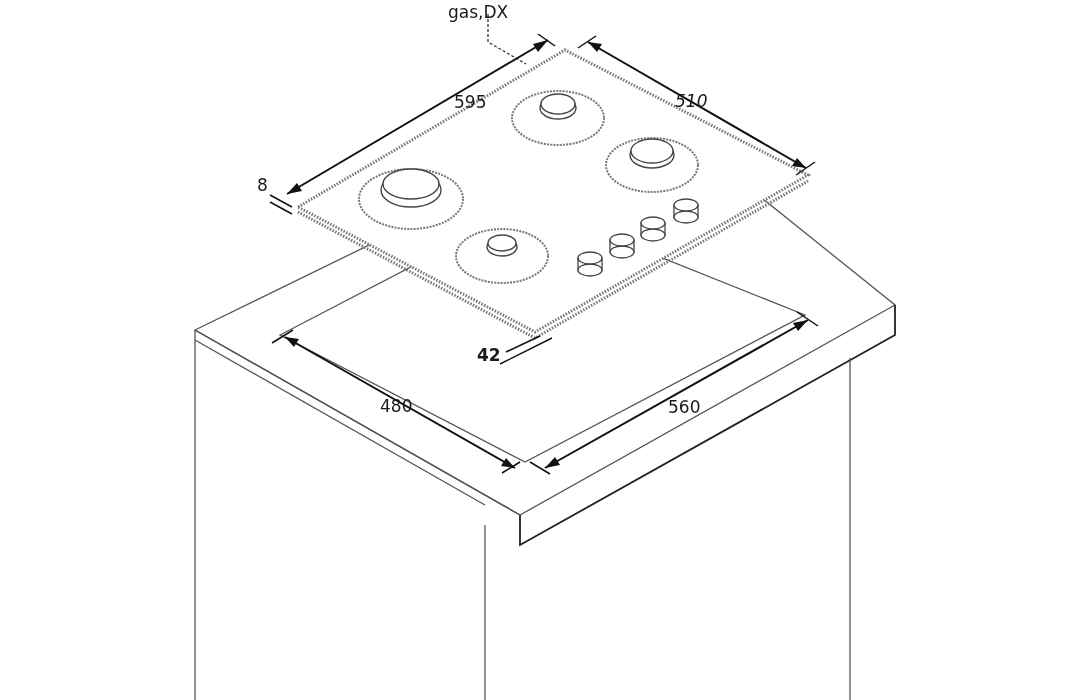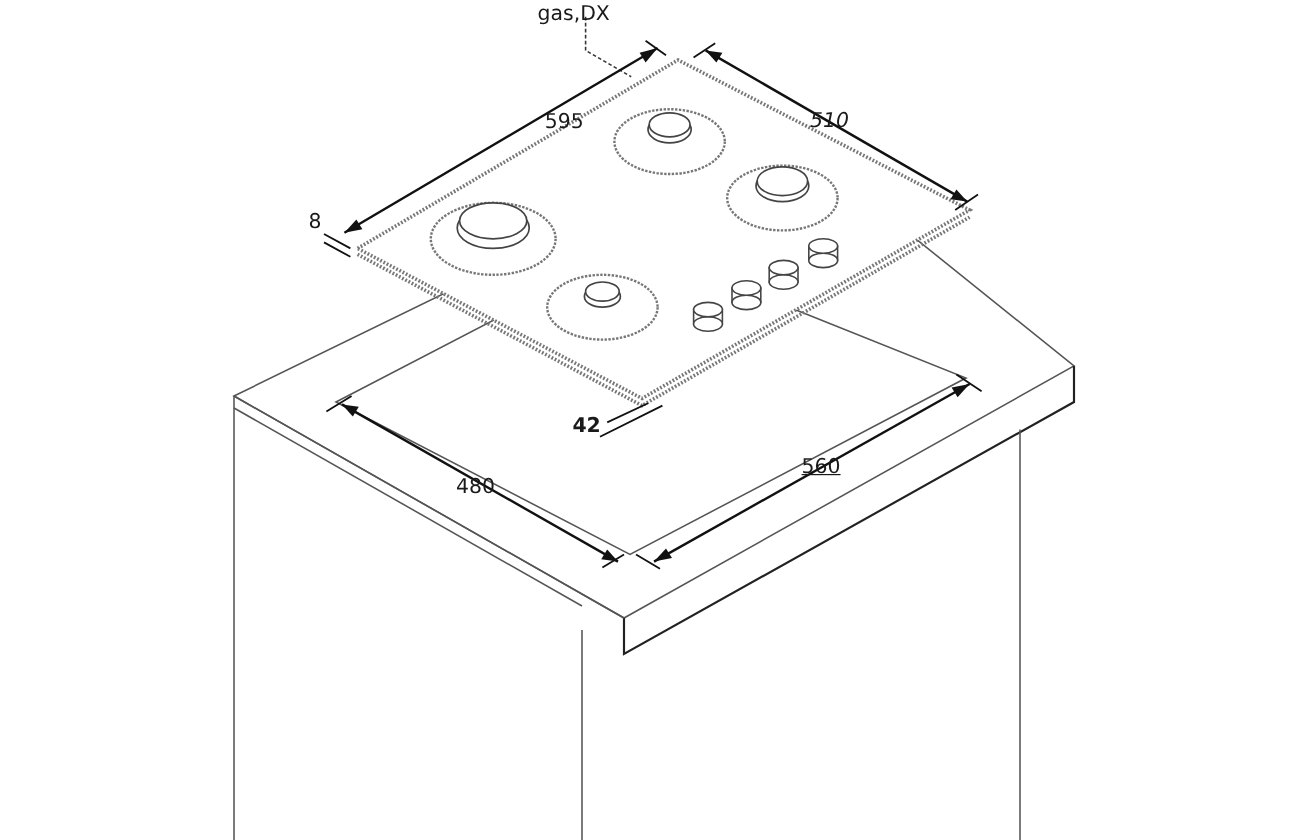--- a/index.html
+++ b/index.html
@@ -129,14 +129,14 @@
       <polygon class="arrow" points="808,320 798,331 793,323"></polygon>
     </g>
   </svg>
 
   <span class="lbl" style="left:448px;top:4px;">gas,DX</span>
   <span class="lbl" style="left:406px;top:94px;margin-left:48px;">595</span>
   <span class="lbl" style="left:675px;top:93px;font-style:italic;">510</span>
   <span class="lbl" style="left:257px;top:177px;">8</span>
   <span class="lbl" style="left:477px;top:347px;font-weight:bold;">42</span>
   <span class="lbl" style="left:380px;top:398px;">480</span>
-  <span class="lbl" style="left:668px;top:381px;text-decoration:underline;">560</span>
+  <span class="lbl" style="left:668px;top:399px;">560</span>
 </div>
 
 </body></html>

